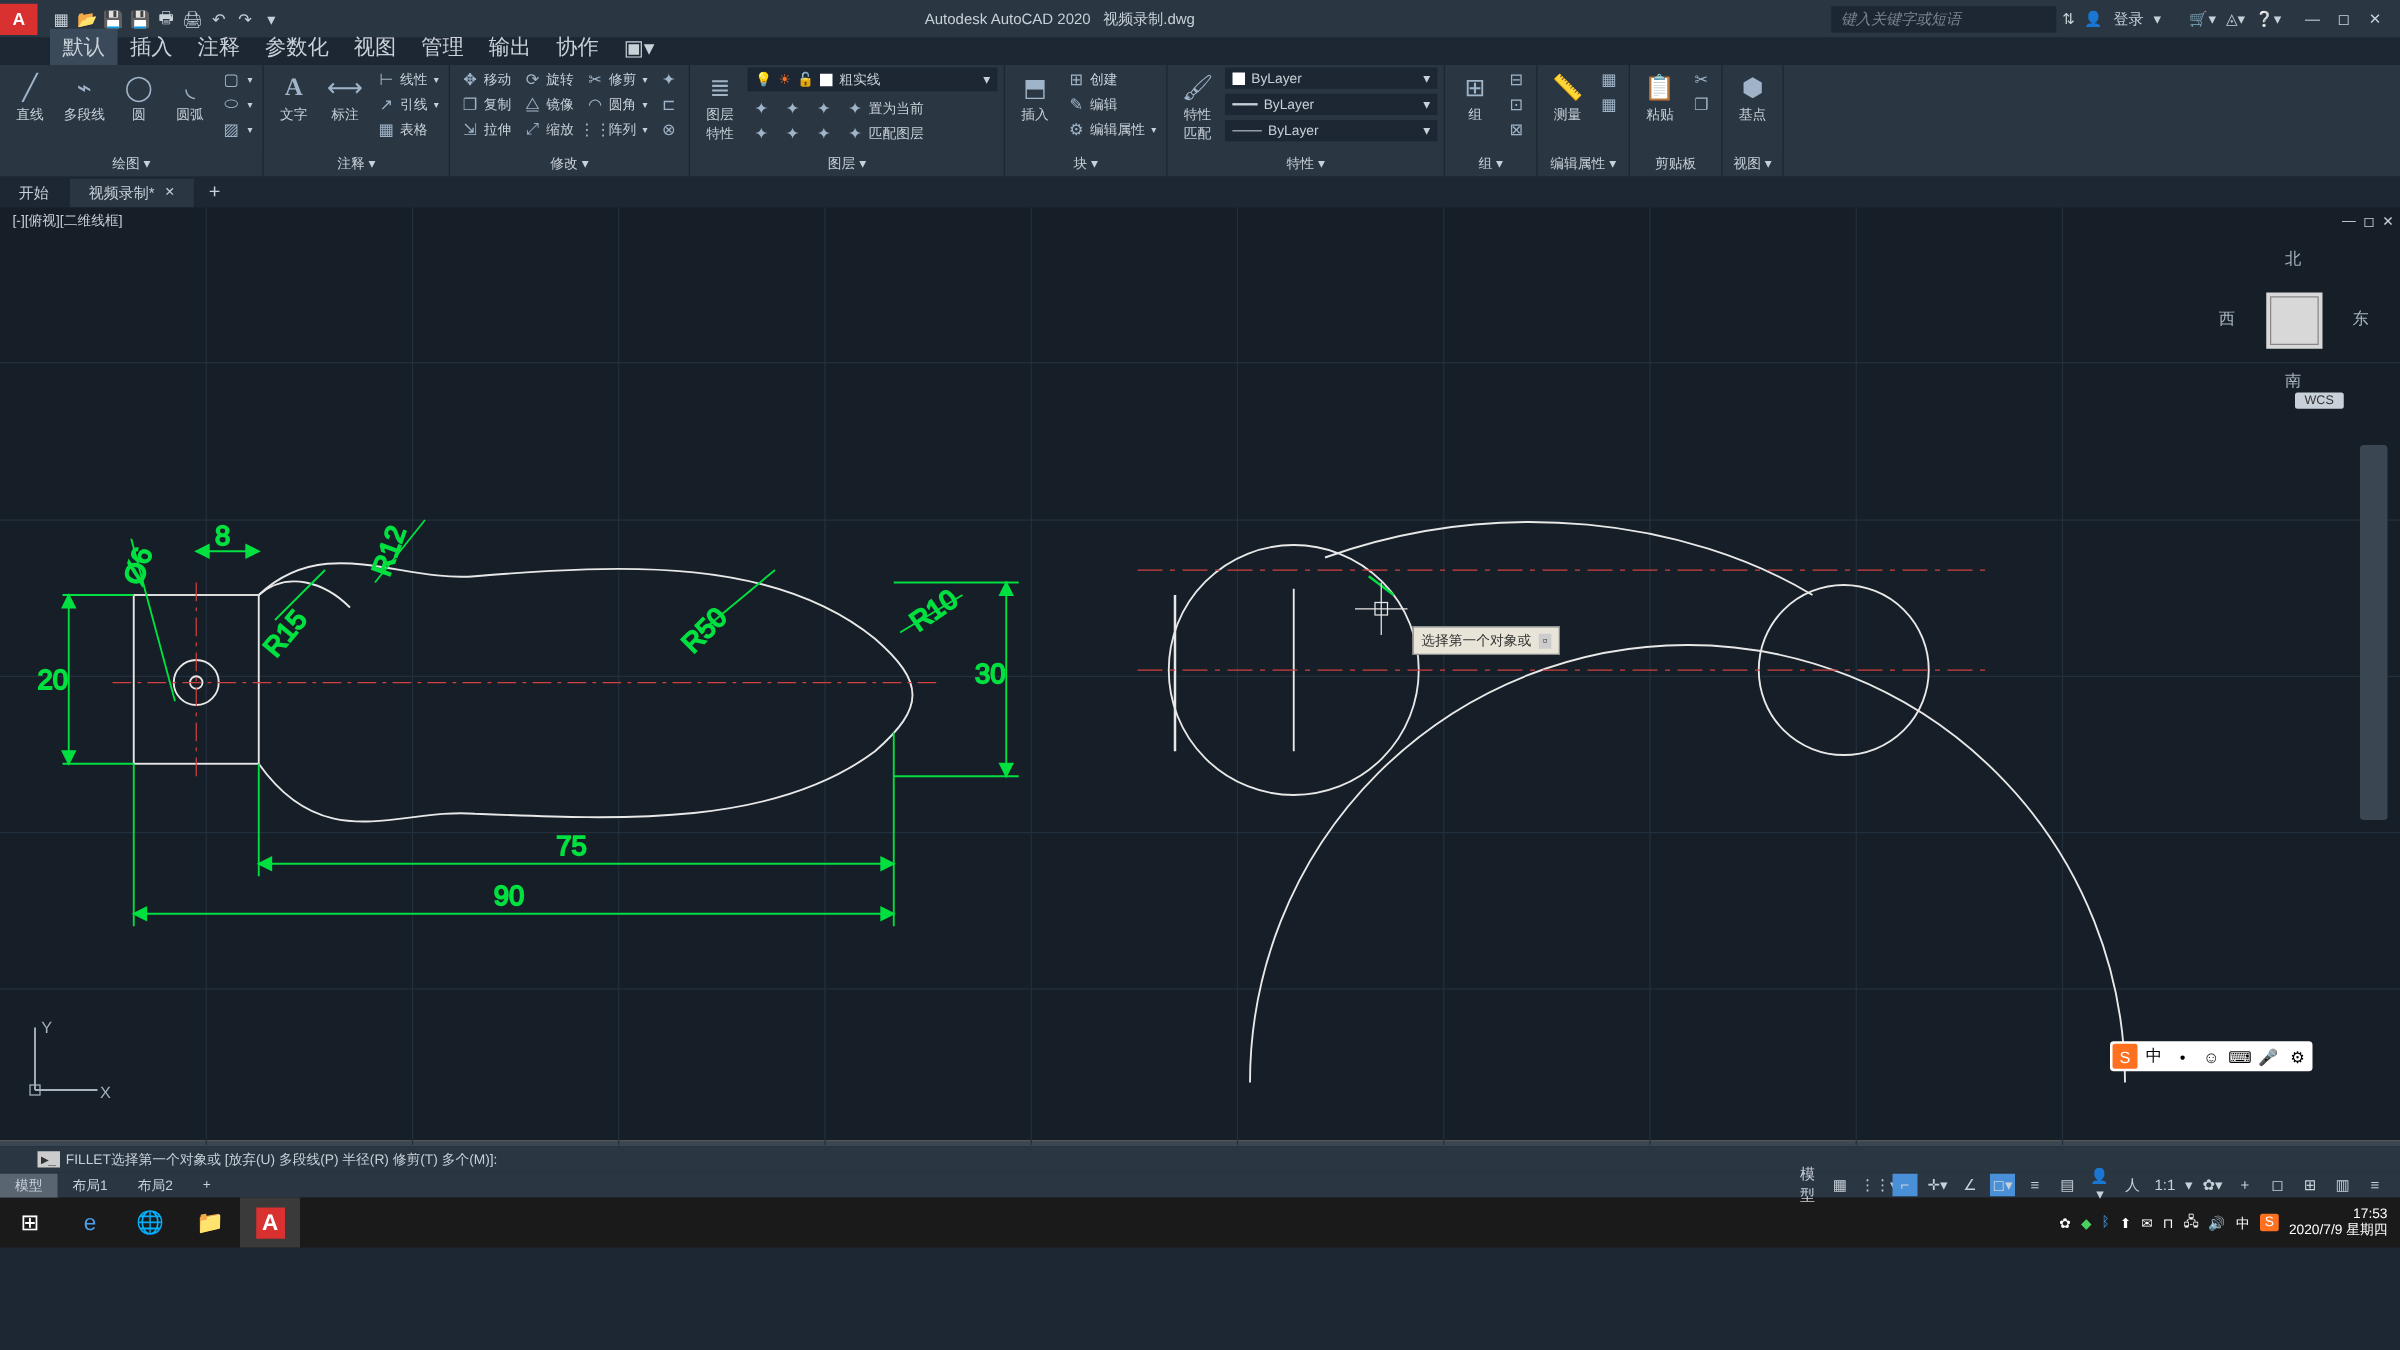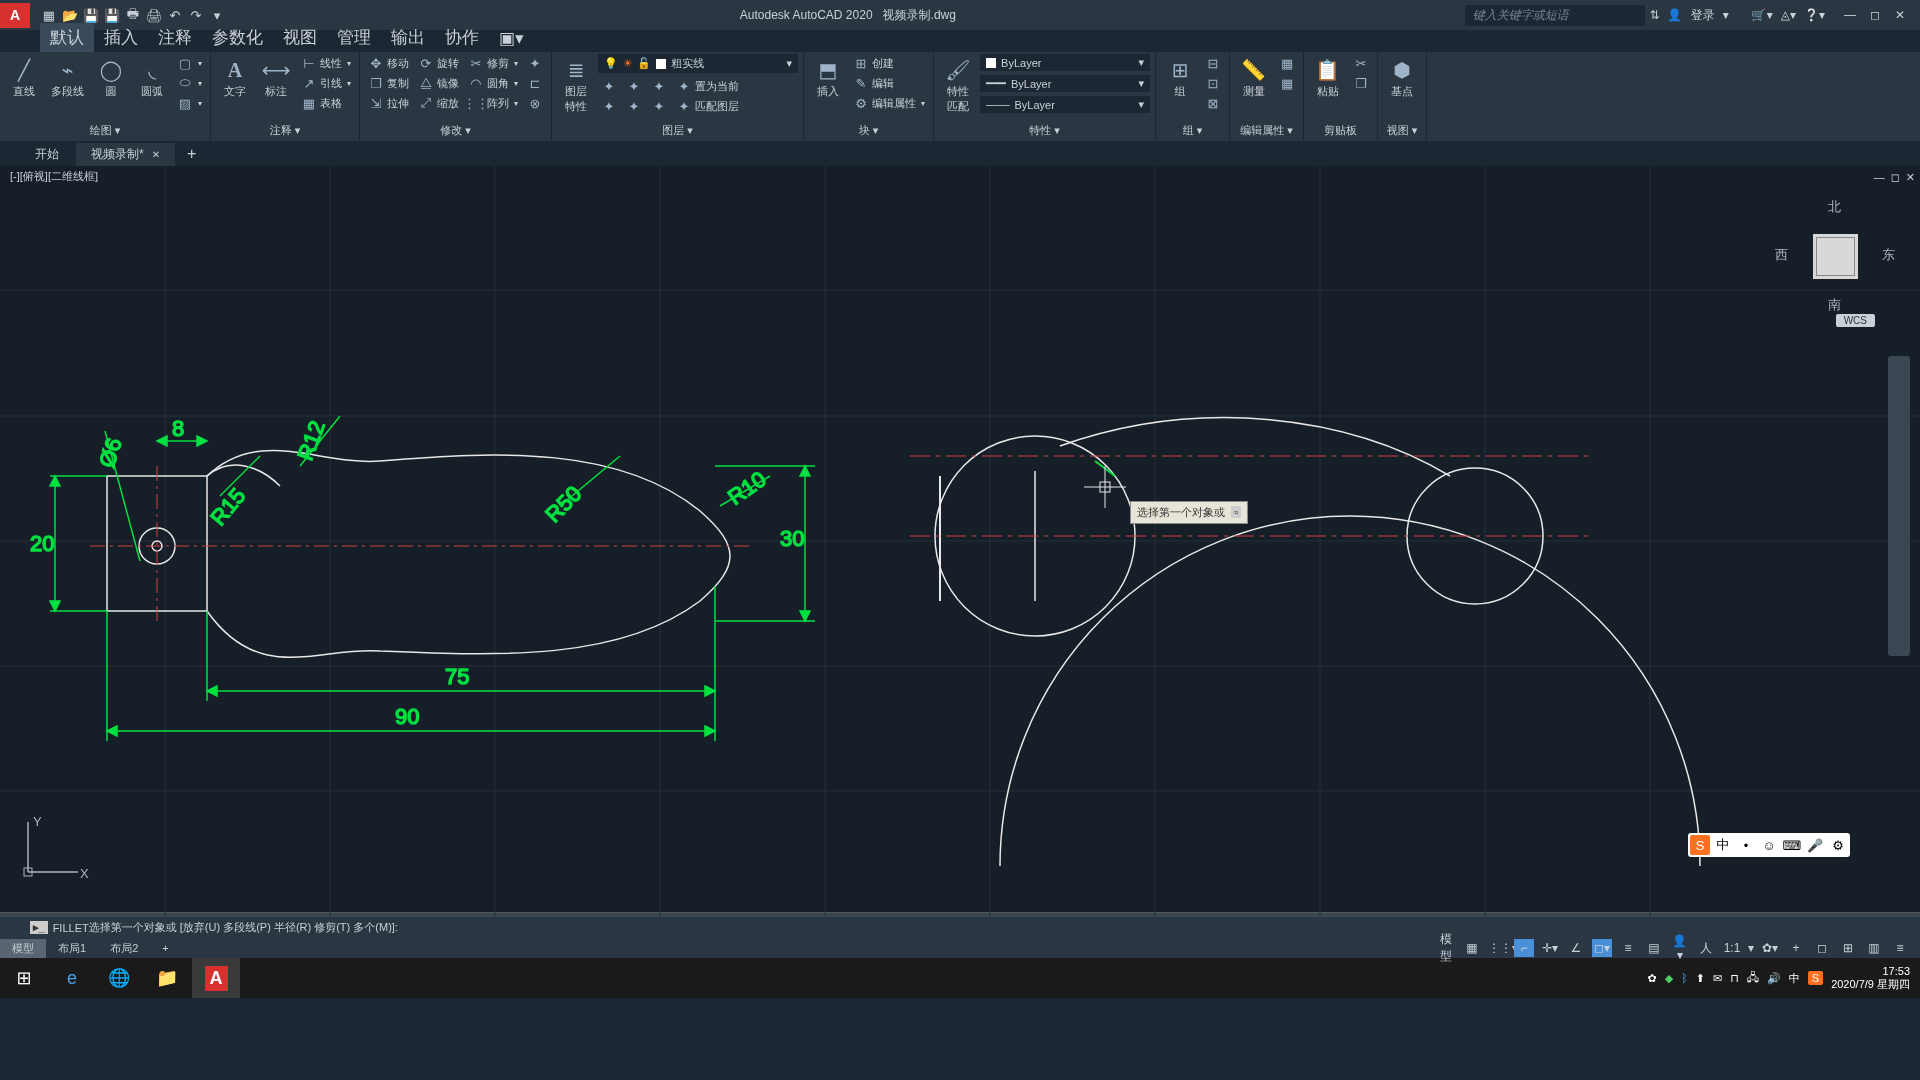--- a/index.html
+++ b/index.html
@@ -28,21 +28,21 @@
 .ribbon-panel-title { text-align: center; color: #c8d0d8; font-size: 11px; background: #2a3642; padding: 1px 0; }
 .ribbon-big-btn { display: flex; flex-direction: column; align-items: center; color: #c8d0d8; font-size: 11px; padding: 2px 5px; min-width: 38px; }
 .ribbon-big-btn .icon { width: 28px; height: 28px; display: flex; align-items: center; justify-content: center; font-size: 20px; color: #9fb4c8; }
 .ribbon-col { display: flex; flex-direction: column; gap: 2px; }
 .ribbon-small-btn { display: flex; align-items: center; gap: 3px; color: #c8d0d8; font-size: 11px; padding: 1px 3px; white-space: nowrap; }
 .ribbon-small-btn .sicon { width: 16px; height: 16px; display: flex; align-items: center; justify-content: center; font-size: 13px; color: #9fb4c8; }
 .ribbon-small-btn .dd { font-size: 8px; margin-left: 2px; }
 .layer-combo { background: #1c2733; padding: 2px 6px; color: #c8d0d8; font-size: 11px; min-width: 170px; display: flex; align-items: center; gap: 5px; margin-bottom: 2px; }
 
 
-.file-tabs { height: 24px; background: #1c2733; display: flex; align-items: center; padding-left: 20px; }
+.file-tabs { height: 24px; background: #1c2733; display: flex; align-items: center; }
 .file-tab { padding: 3px 15px; color: #c8d0d8; font-size: 12px; background: #2a3642; margin-right: 2px; display: flex; align-items: center; gap: 8px; }
 .file-tab .close-x { font-size: 10px; }
 .file-tab-add { padding: 3px 10px; color: #c8d0d8; }
 
 
 .canvas-area { position: relative; height: 746px; background: #161e27; }
 .viewport-label { position: absolute; top: 3px; left: 10px; color: #c8d0d8; font-size: 11px; }
 .vp-controls { position: absolute; top: 5px; right: 5px; color: #c8d0d8; font-size: 11px; display: flex; gap: 6px; }
 .viewcube { position: absolute; top: 40px; right: 30px; width: 110px; height: 100px; color: #aab4be; font-size: 13px; display: flex; align-items: center; justify-content: center; }
 .viewcube .cube { width: 45px; height: 45px; background: #d8d8d8; position: relative; }

